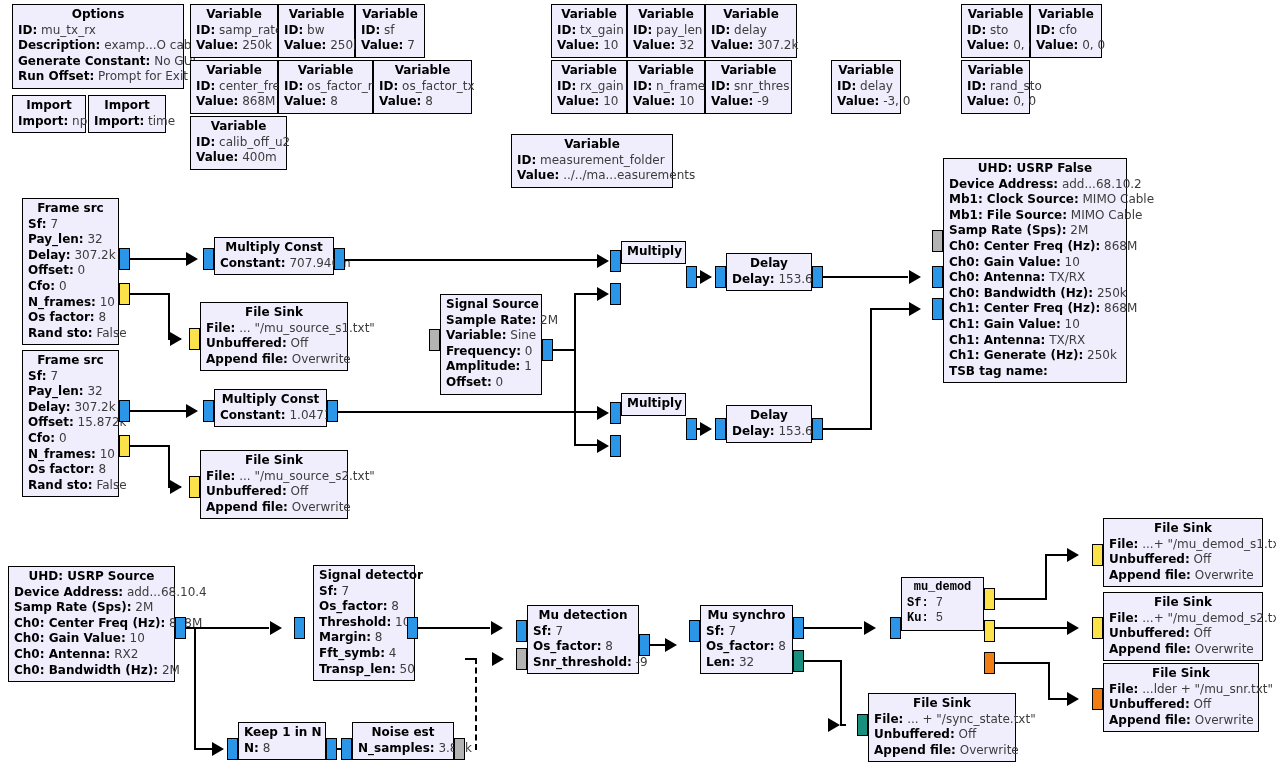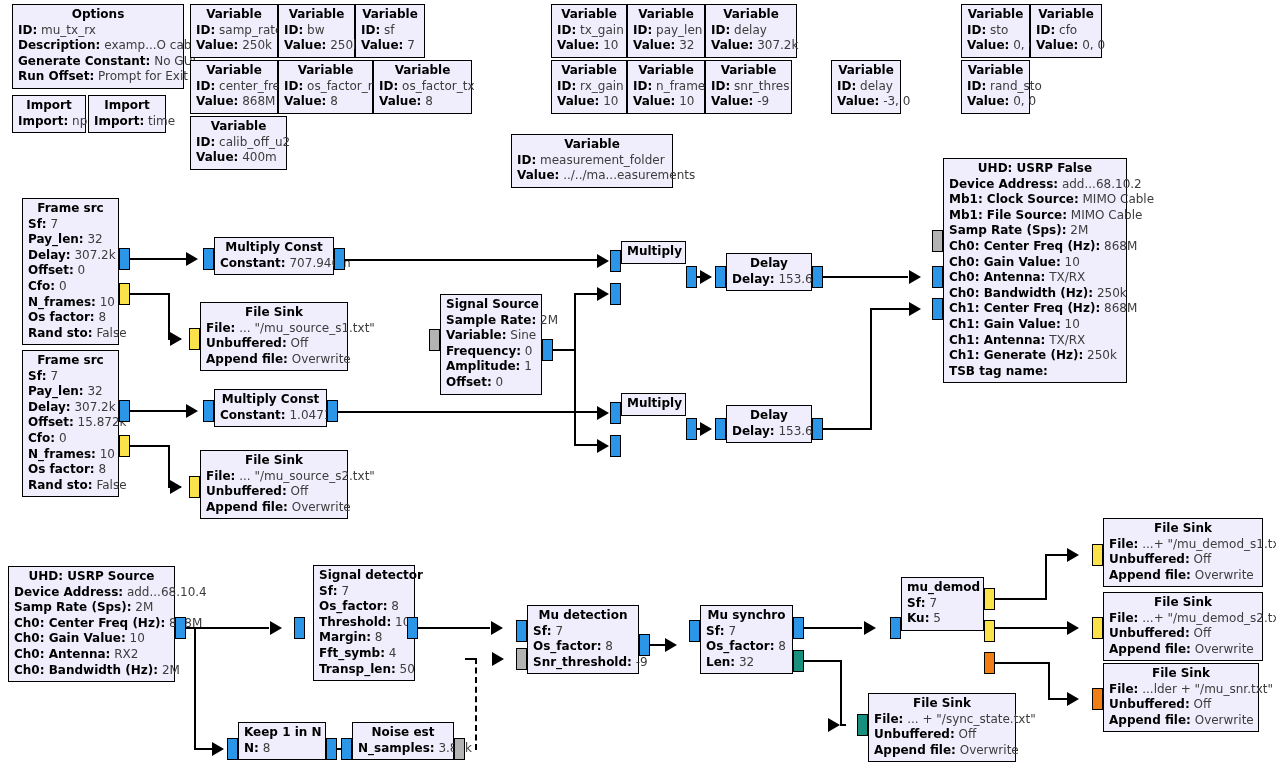--- a/index.html
+++ b/index.html
@@ -245,21 +245,21 @@
       <div class="row"><b>Sf:</b><span> 7</span></div>
       <div class="row"><b>Os_factor:</b><span> 8</span></div>
       <div class="row"><b>Snr_threshold:</b><span> -9</span></div>
     </div>
     <div class="blk" style="left: 700px; top: 605px; width: 93px;">
       <div class="ttl">Mu synchro</div>
       <div class="row"><b>Sf:</b><span> 7</span></div>
       <div class="row"><b>Os_factor:</b><span> 8</span></div>
       <div class="row"><b>Len:</b><span> 32</span></div>
     </div>
-    <div class="blk" style="left: 901px; top: 577px; width: 83px;">
+    <div class="blk" style="left: 901px; top: 577px; width: 83px; font-family: Liberation Mono, monospace;">
       <div class="ttl">mu_demod</div>
       <div class="row"><b>Sf:</b><span> 7</span></div>
       <div class="row"><b>Ku:</b><span> 5</span></div>
     </div>
     <div class="blk" style="left: 868px; top: 693px; width: 148px;">
       <div class="ttl">File Sink</div>
       <div class="row"><b>File:</b><span> ... + "/sync_state.txt"</span></div>
       <div class="row"><b>Unbuffered:</b><span> Off</span></div>
       <div class="row"><b>Append file:</b><span> Overwrite</span></div>
     </div>

